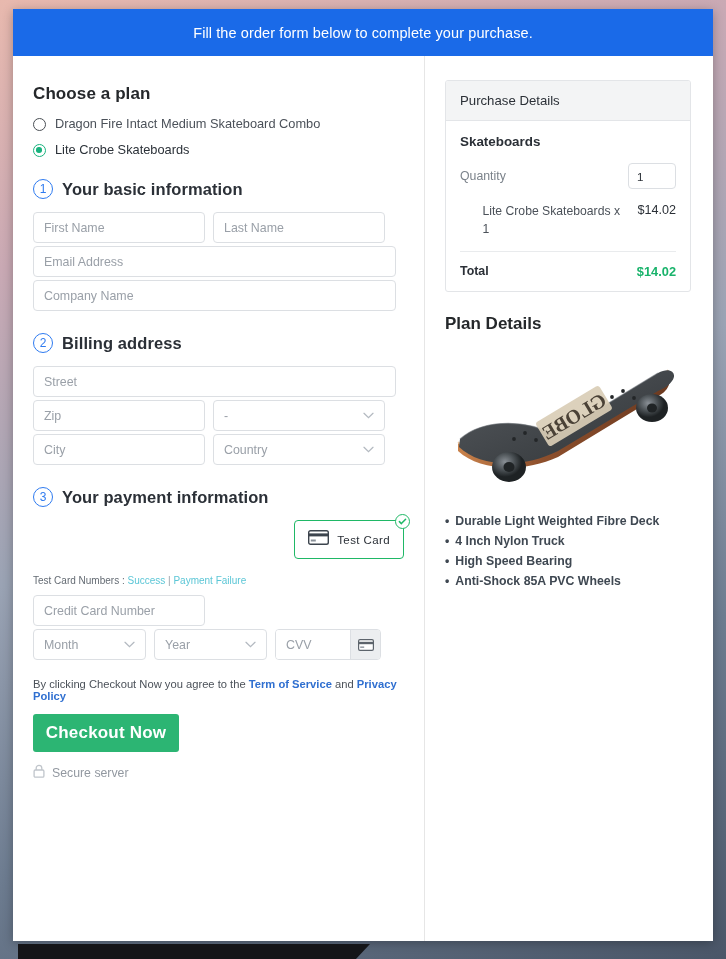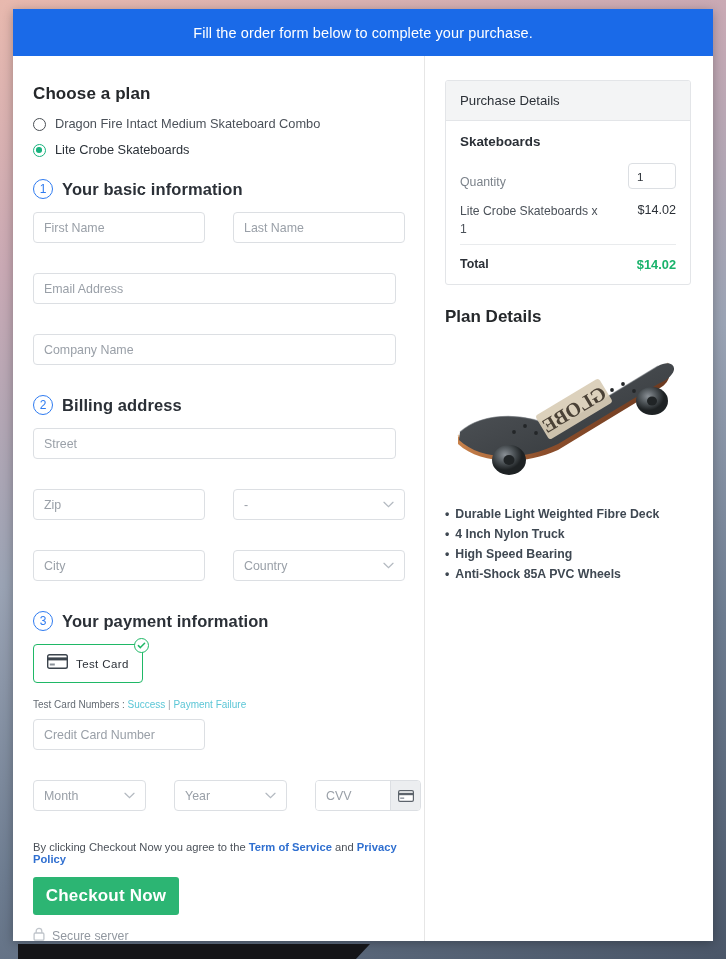--- a/index.html
+++ b/index.html
@@ -132,21 +132,21 @@
     flex: 0 0 auto;
   }
   .step-text {
     font-size: 16.5px;
     font-weight: bold;
     color: #2b3037;
     letter-spacing: .1px;
   }
 
   
-  .field-row { display: flex; gap: 28px; margin-bottom: 30px; }
+  .field-row { display: flex; gap: 8px; margin-bottom: 3px; }
   .inp {
     height: 31px;
     border: 1px solid #dcdfe3;
     border-radius: 4px;
     background: #fff;
     font-size: 12.4px;
     color: #2b3037;
     padding: 0 10px;
     font-family: "Liberation Sans", sans-serif;
     width: 100%;
@@ -170,21 +170,21 @@
     background: #fff;
     font-size: 12.4px;
     color: #9aa0a8;
     padding: 0 26px 0 10px;
     display: flex;
     align-items: center;
     width: 100%;
   }
 
   
-  .paymethods { margin-bottom: 16px; }
+  .paymethods { margin-bottom: 16px; text-align: right; }
   .paycard {
     display: inline-flex;
     align-items: center;
     gap: 8px;
     border: 1.6px solid #1fb866;
     border-radius: 4px;
     padding: 9px 13px;
     position: relative;
     background: #fff;
   }
@@ -296,42 +296,42 @@
   }
   .purchase-body { padding: 13px 14px 12px 14px; }
   .prod-name {
     font-size: 13.4px;
     font-weight: bold;
     color: #2b3037;
     margin-bottom: 14px;
   }
   .qty-row {
     display: flex;
-    align-items: flex-end;
+    align-items: center;
     justify-content: space-between;
     margin-bottom: 14px;
   }
   .qty-label { font-size: 12.3px; color: #7b828a; }
   .qty-input {
     width: 48px;
     height: 26px;
     border: 1px solid #dcdfe3;
     border-radius: 4px;
     text-align: left;
     padding: 0 8px;
     font-size: 11.6px;
     color: #2b3037;
     font-family: "Liberation Sans", sans-serif;
     outline: none;
   }
   .line-row {
     display: flex;
-    justify-content: space-between;
+    justify-content: flex-end;
     gap: 10px;
-    padding-bottom: 6px;
+    padding-bottom: 13px;
     border-bottom: 1px solid #e9ebed;
   }
   .line-desc { font-size: 12.2px; color: #4b5159; line-height: 1.45; max-width: 145px; }
   .line-amt { font-size: 12.6px; color: #2b3037; white-space: nowrap; }
   .total-row {
     display: flex;
     justify-content: space-between;
     padding-top: 12px;
   }
   .total-label { font-size: 12.4px; font-weight: bold; color: #2b3037; }

